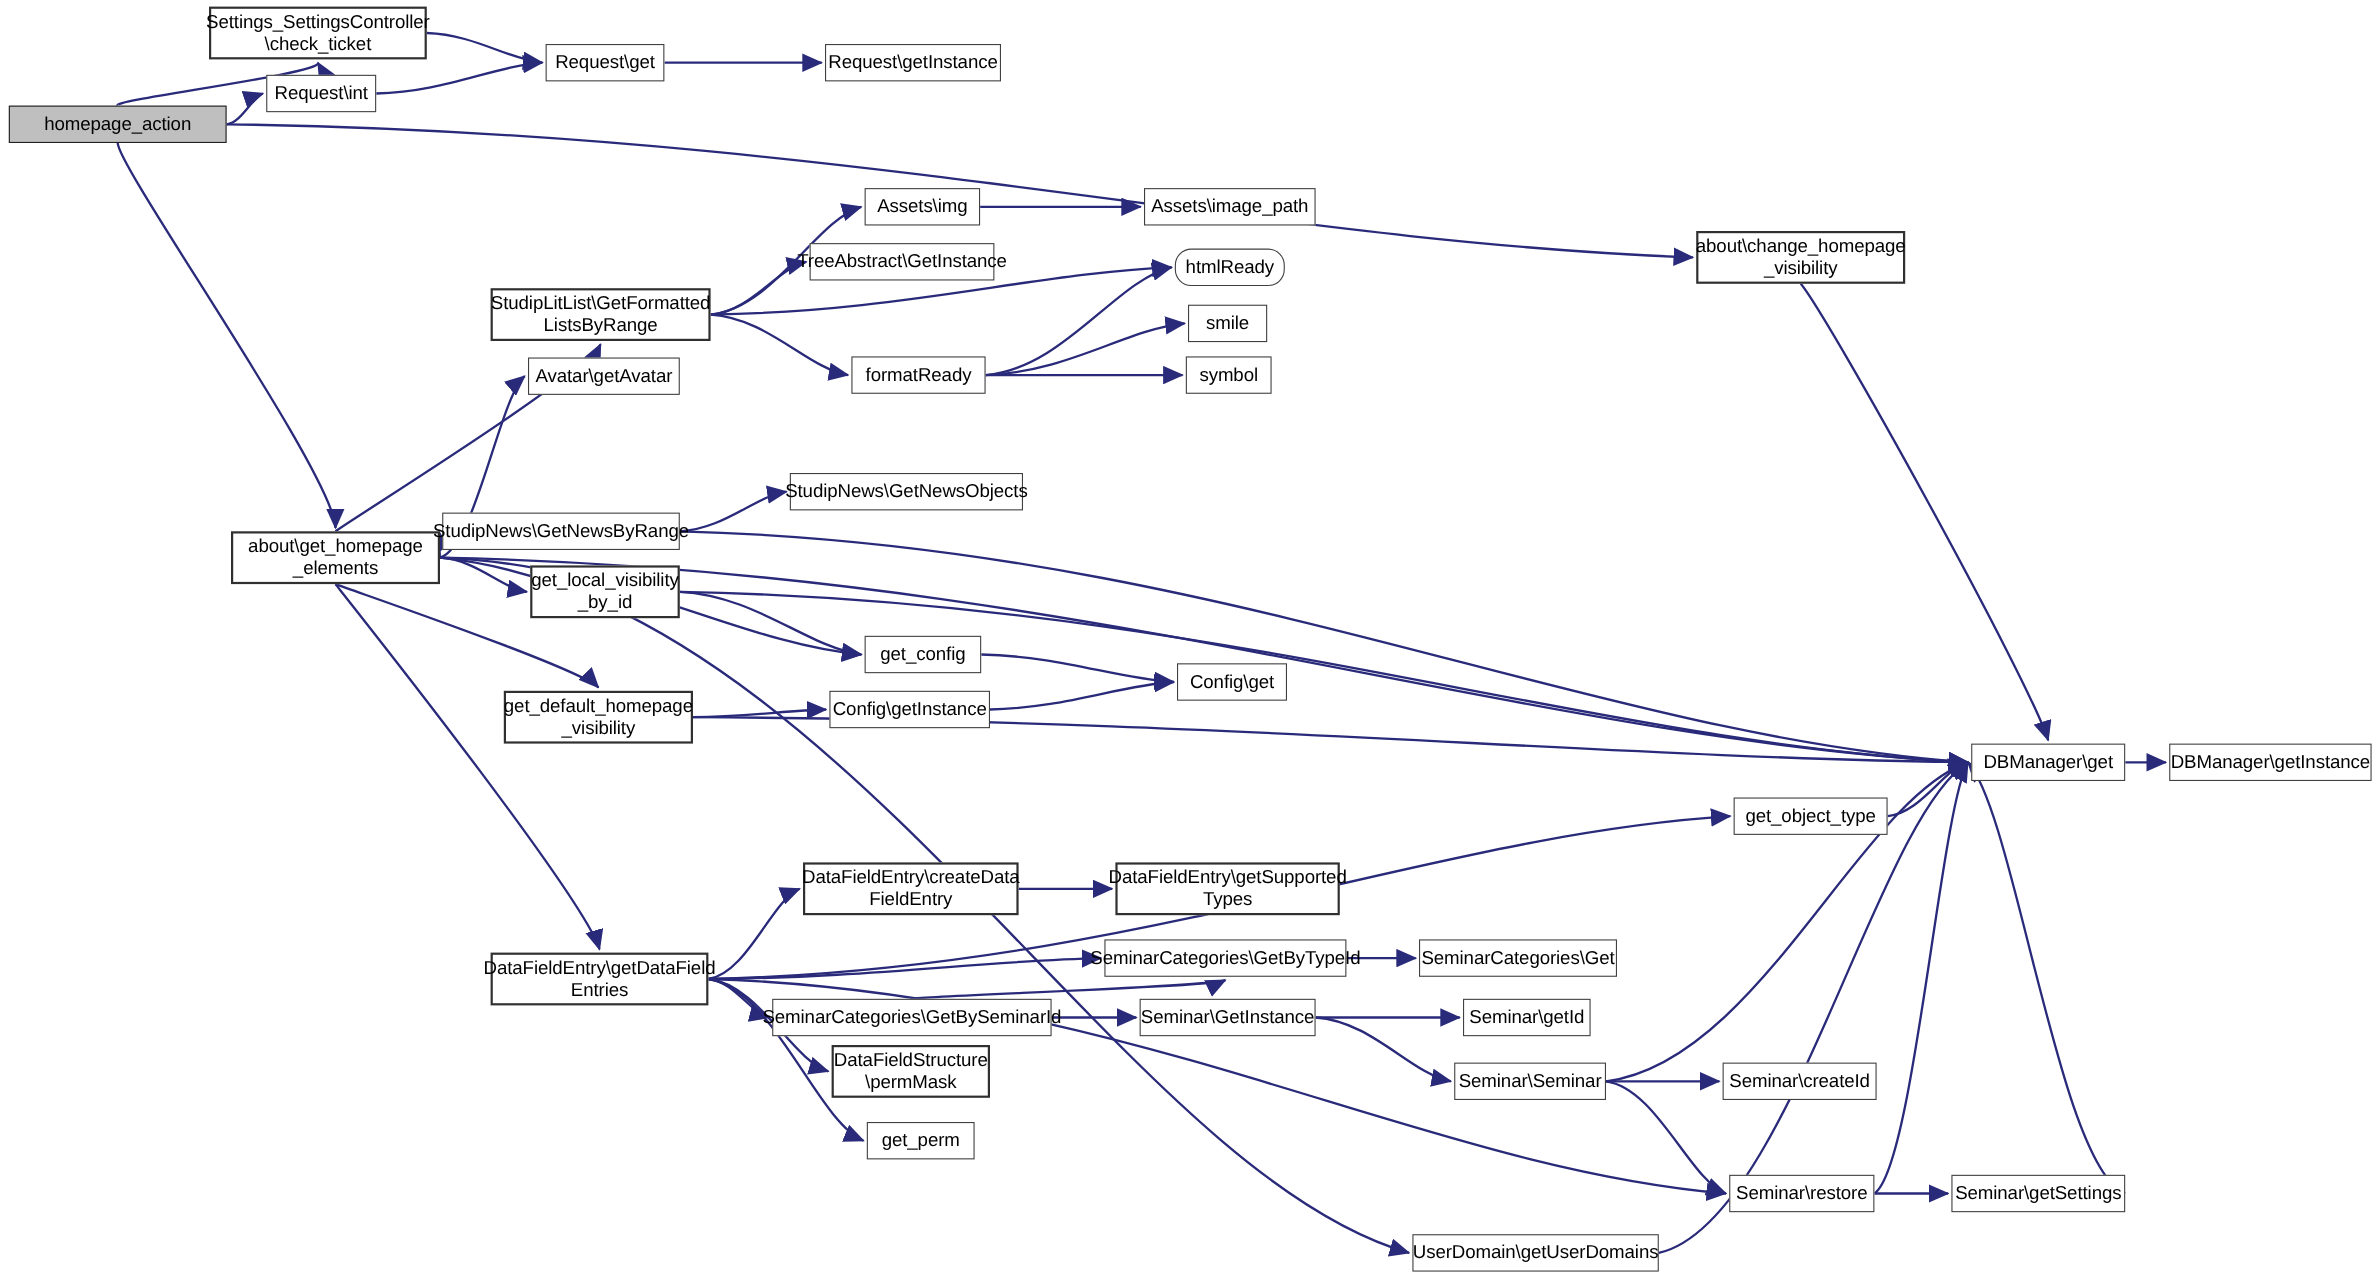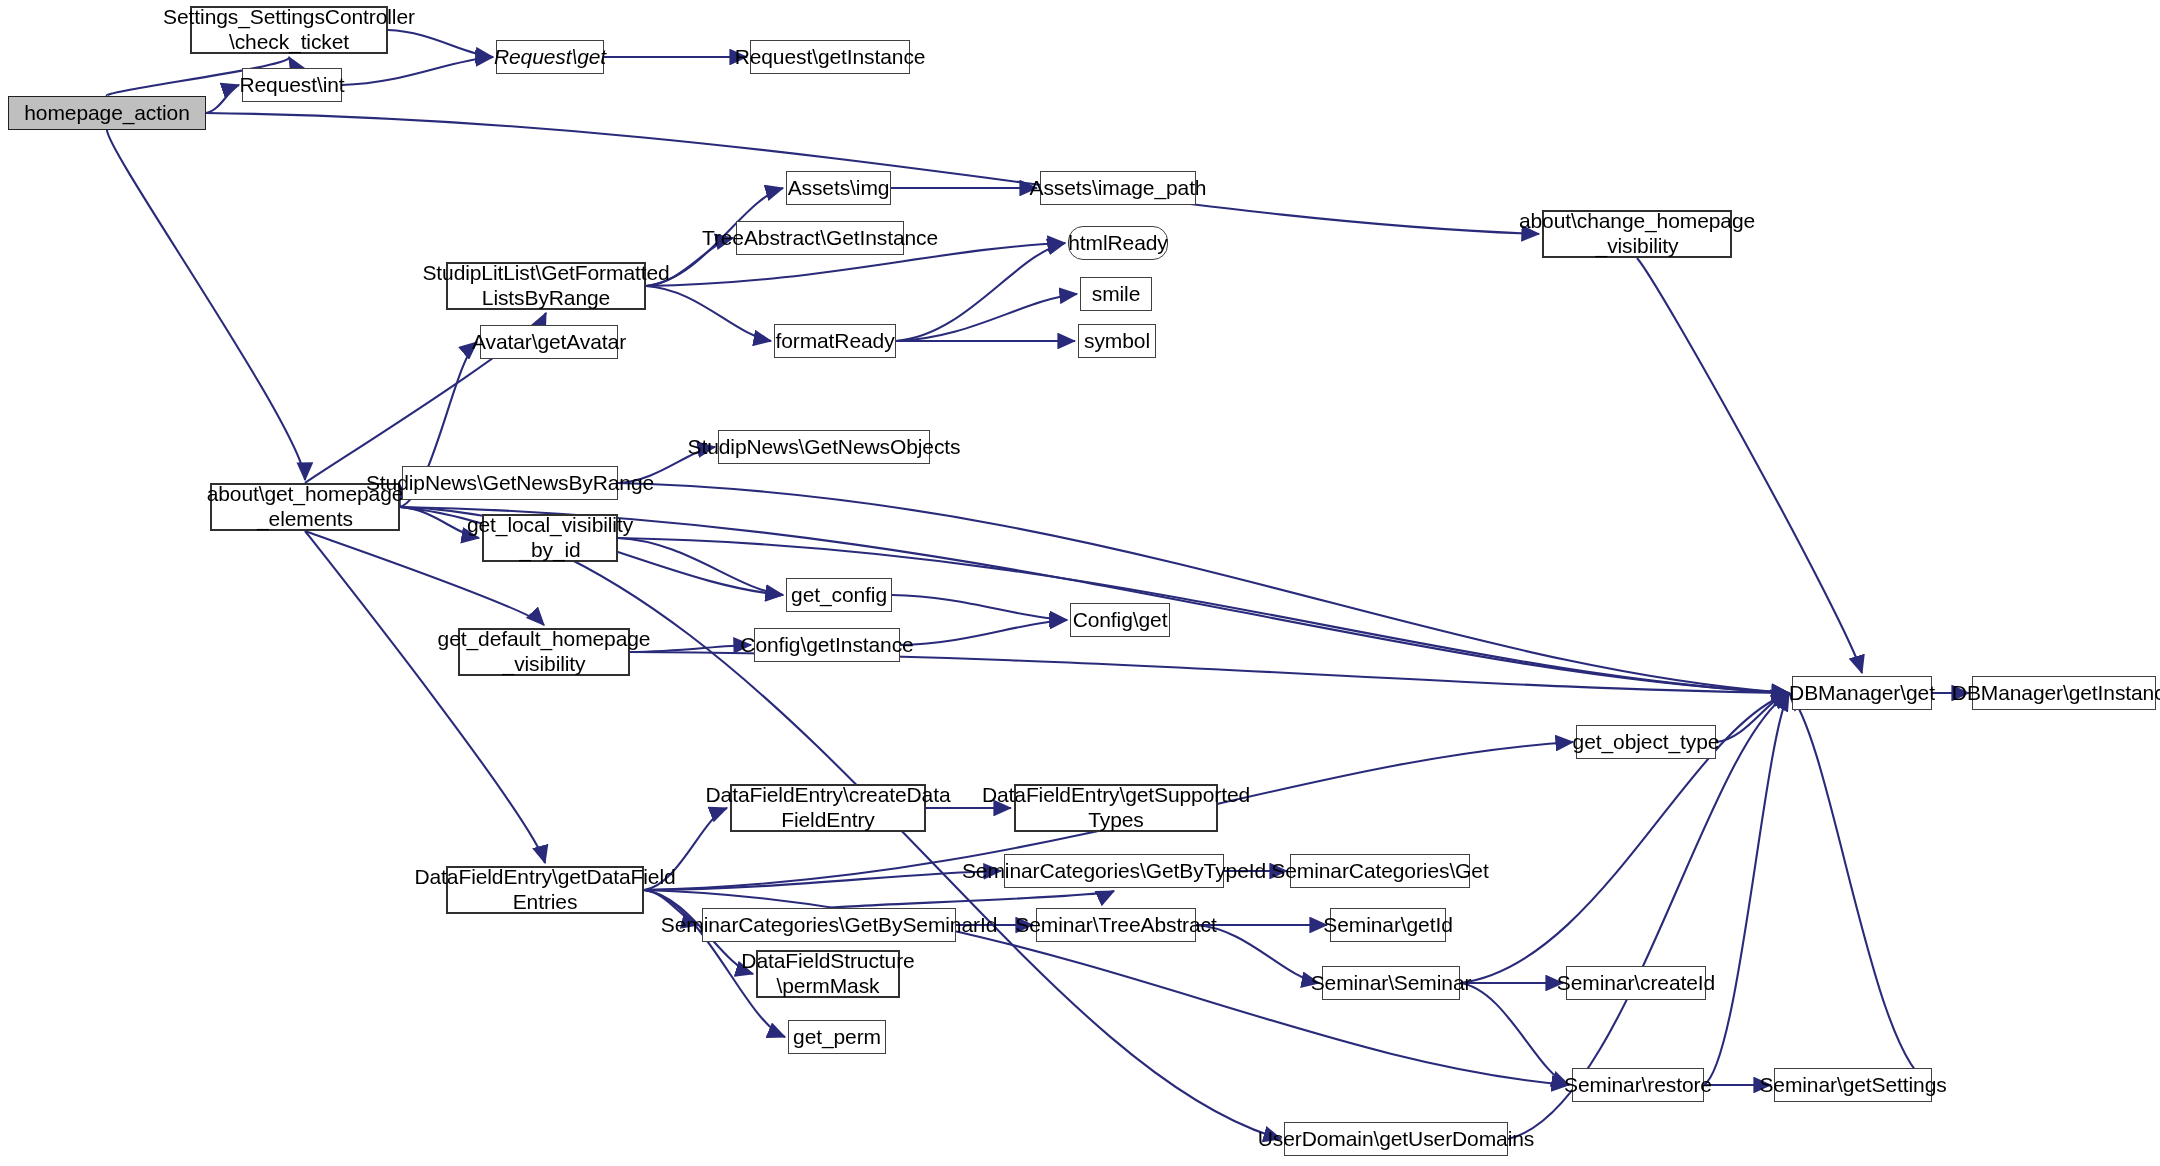--- a/index.html
+++ b/index.html
@@ -26,21 +26,21 @@
     position: absolute;
     box-sizing: border-box;
     border: 1.6px solid #404040;
     background: #ffffff;
     color: #000000;
     display: flex;
     align-items: center;
     justify-content: center;
     text-align: center;
     line-height: 1.18;
-    font-size: 21px;
+    font-size: 17px;
     letter-spacing: -0.1px;
     white-space: pre-line;
     padding: 0 5px;
   }
   .node.root {
     background: #bfbfbf;
     border-color: #202020;
   }
   .node.thick {
     border-width: 2.2px;
@@ -113,21 +113,21 @@
         <path d="M1704,1085 C1739.7,1061.48 1763.5,740.04 1789,693" marker-end="url(#arrow)"></path>
         <path d="M1932,1085 C1871.94,1061.48 1831.9,740.04 1789,693" marker-end="url(#arrow)"></path>
         <path d="M1508,1139 C1626.02,1112.24 1704.7,746.52 1789,693" marker-end="url(#arrow)"></path>
       </g>
   </svg>
   <div id="node-layer">
       <div class="node root" style="left: 8px; top: 96px; width: 198px; height: 34px;">homepage_action</div>
       <div class="node thick" style="left: 190px; top: 6px; width: 198px; height: 48px;">Settings_SettingsController
 \check_ticket</div>
       <div class="node" style="left: 242px; top: 68px; width: 100px; height: 34px;">Request\int</div>
-      <div class="node" style="left: 496px; top: 40px; width: 108px; height: 34px; font-style: italic;">Request\get</div>
+      <div class="node" style="left: 496px; top: 40px; width: 108px; height: 34px;">Request\get</div>
       <div class="node" style="left: 750px; top: 40px; width: 160px; height: 34px;">Request\getInstance</div>
       <div class="node thick" style="left: 1542px; top: 210px; width: 190px; height: 48px;">about\change_homepage
 _visibility</div>
       <div class="node" style="left: 786px; top: 171px; width: 105px; height: 34px;">Assets\img</div>
       <div class="node" style="left: 1040px; top: 171px; width: 156px; height: 34px;">Assets\image_path</div>
       <div class="node" style="left: 736px; top: 221px; width: 168px; height: 34px;">TreeAbstract\GetInstance</div>
       <div class="node thick" style="left: 446px; top: 262px; width: 200px; height: 48px;">StudipLitList\GetFormatted
 ListsByRange</div>
       <div class="node" style="left: 1068px; top: 226px; width: 100px; height: 34px; border-radius: 15px;">htmlReady</div>
       <div class="node" style="left: 1080px; top: 277px; width: 72px; height: 34px;">smile</div>
@@ -150,21 +150,21 @@
       <div class="node" style="left: 1576px; top: 725px; width: 140px; height: 34px;">get_object_type</div>
       <div class="node thick" style="left: 730px; top: 784px; width: 196px; height: 48px;">DataFieldEntry\createData
 FieldEntry</div>
       <div class="node thick" style="left: 1014px; top: 784px; width: 204px; height: 48px;">DataFieldEntry\getSupported
 Types</div>
       <div class="node thick" style="left: 446px; top: 866px; width: 198px; height: 48px;">DataFieldEntry\getDataField
 Entries</div>
       <div class="node" style="left: 1004px; top: 854px; width: 220px; height: 34px;">SeminarCategories\GetByTypeId</div>
       <div class="node" style="left: 1290px; top: 854px; width: 180px; height: 34px;">SeminarCategories\Get</div>
       <div class="node" style="left: 702px; top: 908px; width: 254px; height: 34px;">SeminarCategories\GetBySeminarId</div>
-      <div class="node" style="left: 1036px; top: 908px; width: 160px; height: 34px;">Seminar\TreeAbstract</div>
+      <div class="node" style="left: 1036px; top: 908px; width: 160px; height: 34px;">Seminar\GetInstance</div>
       <div class="node" style="left: 1330px; top: 908px; width: 116px; height: 34px;">Seminar\getId</div>
       <div class="node thick" style="left: 756px; top: 950px; width: 144px; height: 48px;">DataFieldStructure
 \permMask</div>
       <div class="node" style="left: 1322px; top: 966px; width: 138px; height: 34px;">Seminar\Seminar</div>
       <div class="node" style="left: 1566px; top: 966px; width: 140px; height: 34px;">Seminar\createId</div>
       <div class="node" style="left: 788px; top: 1020px; width: 98px; height: 34px;">get_perm</div>
       <div class="node" style="left: 1572px; top: 1068px; width: 132px; height: 34px;">Seminar\restore</div>
       <div class="node" style="left: 1774px; top: 1068px; width: 158px; height: 34px;">Seminar\getSettings</div>
       <div class="node" style="left: 1284px; top: 1122px; width: 224px; height: 34px;">UserDomain\getUserDomains</div>
     </div>

